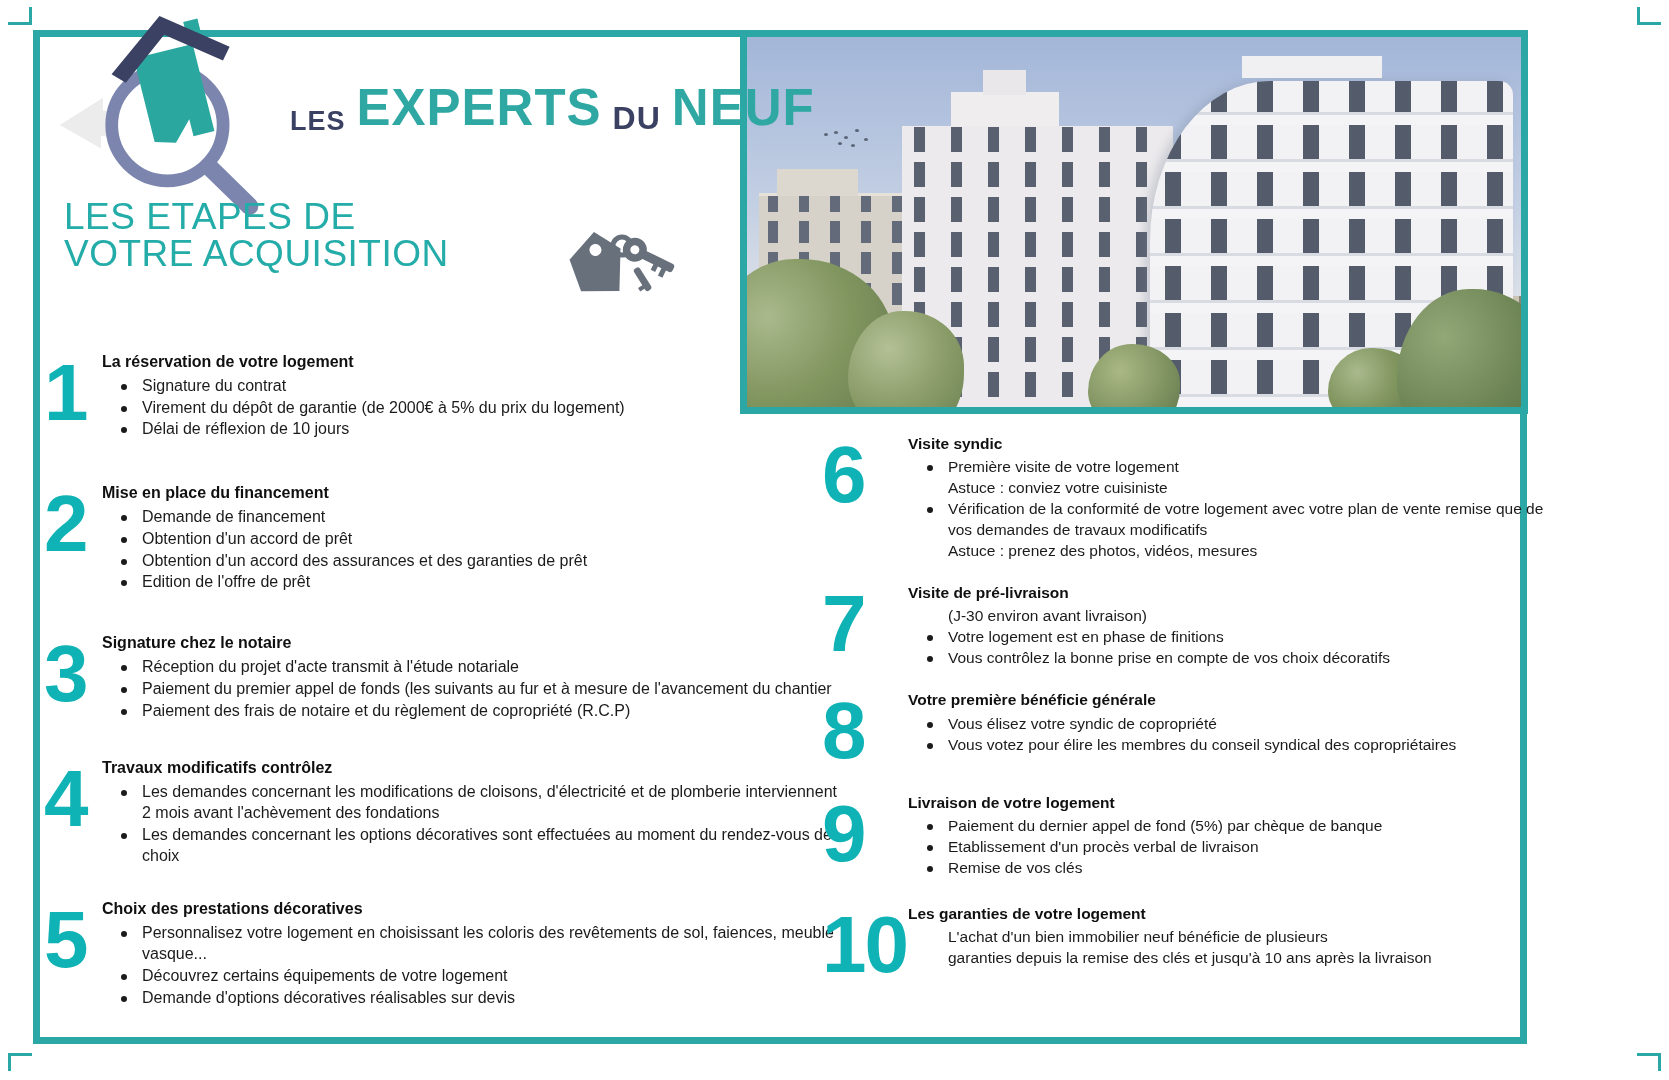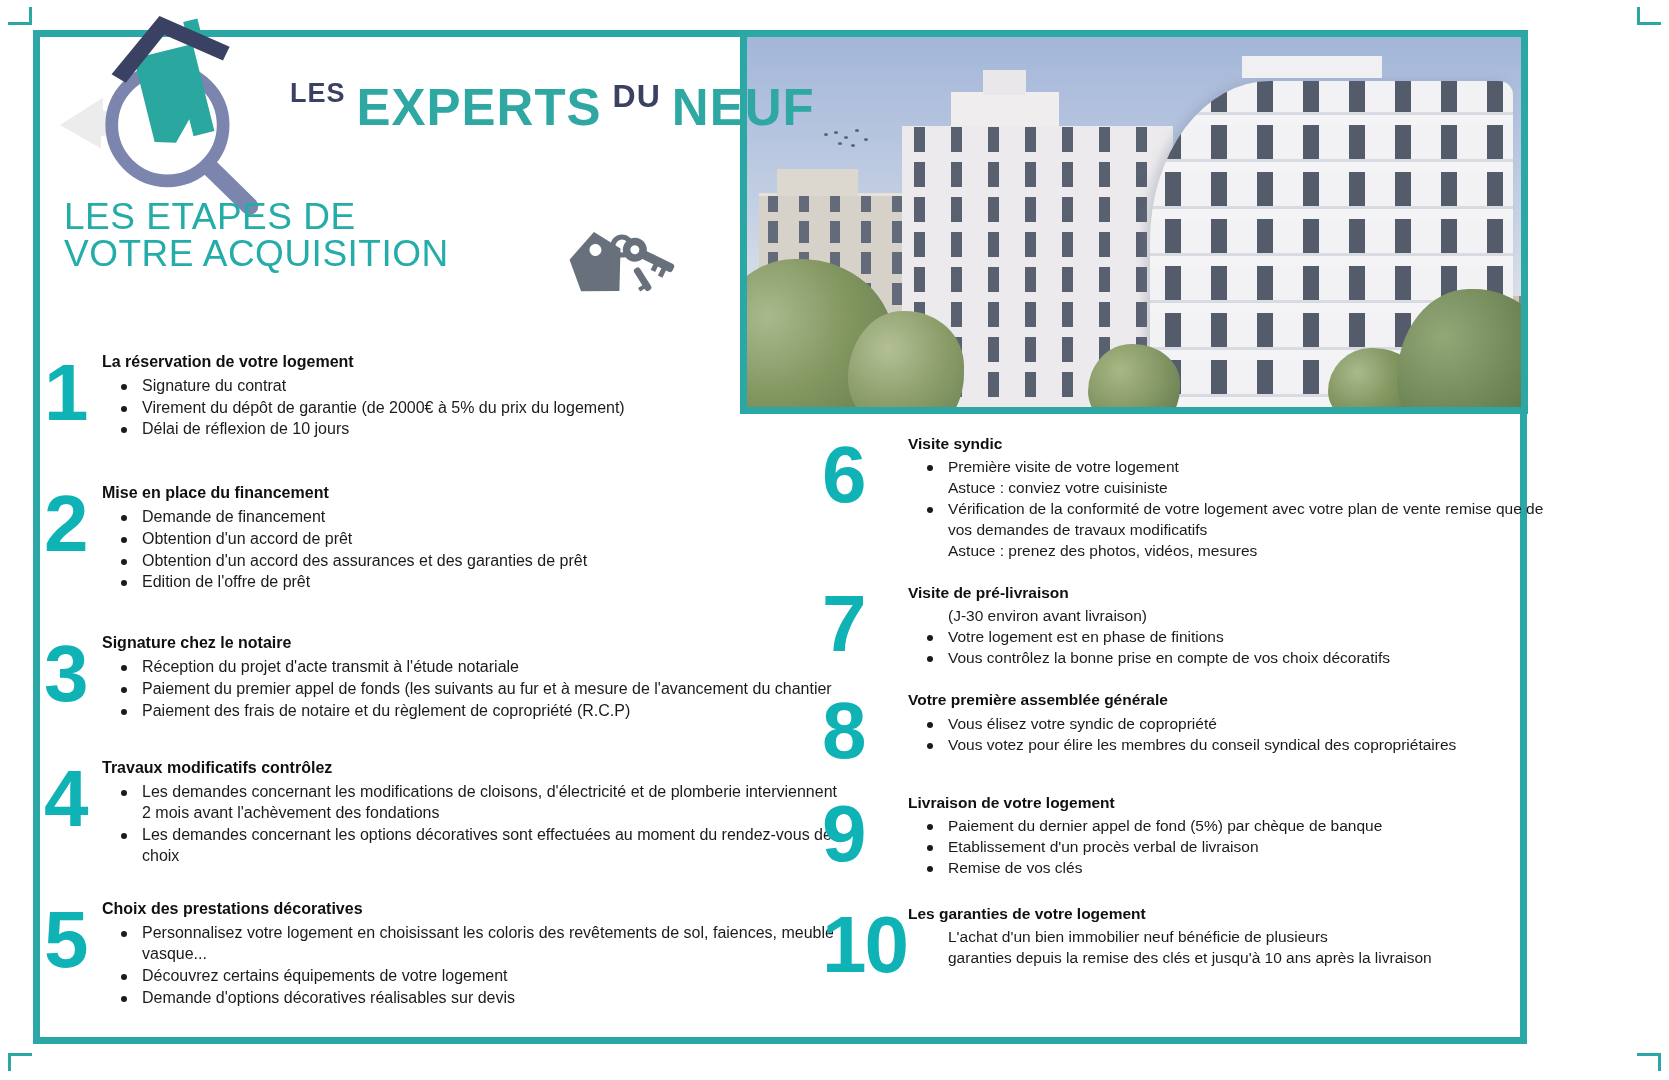--- a/index.html
+++ b/index.html
@@ -17,21 +17,21 @@
   .corner.tr{right:8px;top:7px;border-bottom-width:3px;border-left-width:3px}
   .corner.bl{left:8px;bottom:9px;border-top-width:3px;border-left-width:3px}
   .corner.br{right:8px;bottom:9px;border-top-width:3px;border-right-width:3px}
 
   
   .frame{position:absolute;left:33px;top:30px;width:1494px;height:1014px;border:7px solid var(--accent)}
 
   
   .logo{position:absolute;left:52px;top:0;width:680px;height:190px}
   .logo-art{position:absolute;left:0;top:0;width:225px;height:215px}
-  .logo-text{position:absolute;left:238px;top:78px;display:flex;align-items:flex-start;gap:11px;white-space:nowrap}
+  .logo-text{position:absolute;left:238px;top:78px;display:flex;align-items:flex-end;gap:11px;white-space:nowrap}
   .logo-les{font-size:27px;font-weight:600;color:var(--navy);letter-spacing:1px}
   .logo-experts{font-size:51px;font-weight:700;color:var(--logo_teal);letter-spacing:1px}
   .logo-du{font-size:32px;font-weight:700;color:var(--navy);letter-spacing:1px}
   .logo-neuf{font-size:51px;font-weight:700;color:var(--logo_teal);letter-spacing:1px}
 
   
   .title{position:absolute;left:64px;top:198px;line-height:1}
   .title div{font-size:37px;font-weight:400;color:var(--title);letter-spacing:.5px}
   .title div + div{}
 
@@ -240,21 +240,21 @@
           <ul class="step-items">
             <li class="plain">(J-30 environ avant livraison)</li>
             <li class="bullet">Votre logement est en phase de finitions</li>
             <li class="bullet">Vous contrôlez la bonne prise en compte de vos choix décoratifs</li>
           </ul>
         </div>
       </div>
       <div class="step">
         <div class="step-num">8</div>
         <div class="step-body">
-          <div class="step-heading">Votre première assemblée générale</div>
+          <div class="step-heading">Votre première bénéficie générale</div>
           <ul class="step-items">
             <li class="bullet">Vous élisez votre syndic de copropriété</li>
             <li class="bullet">Vous votez pour élire les membres du conseil syndical des copropriétaires</li>
           </ul>
         </div>
       </div>
       <div class="step">
         <div class="step-num">9</div>
         <div class="step-body">
           <div class="step-heading">Livraison de votre logement</div>

